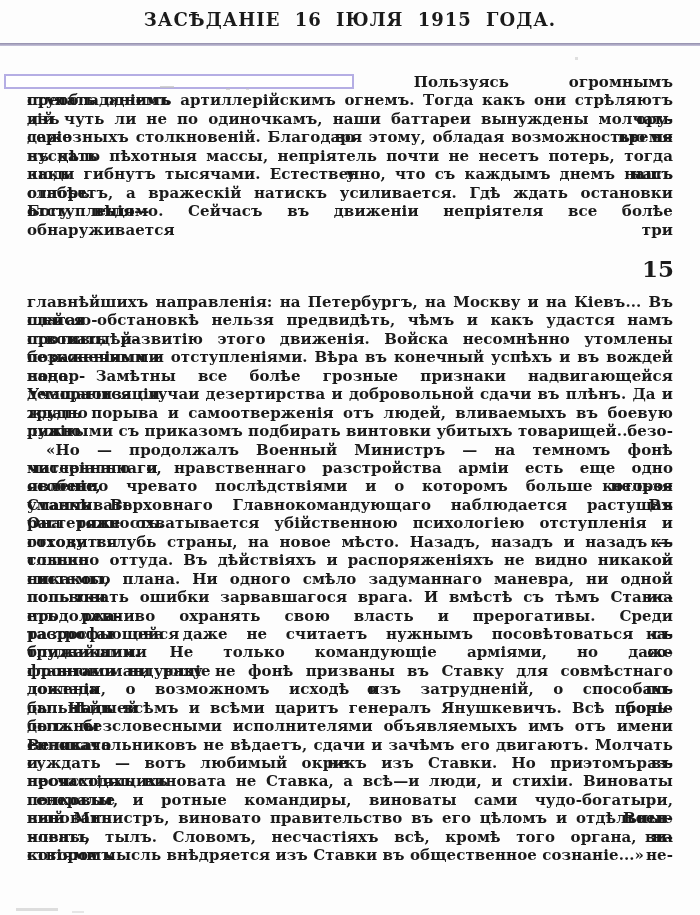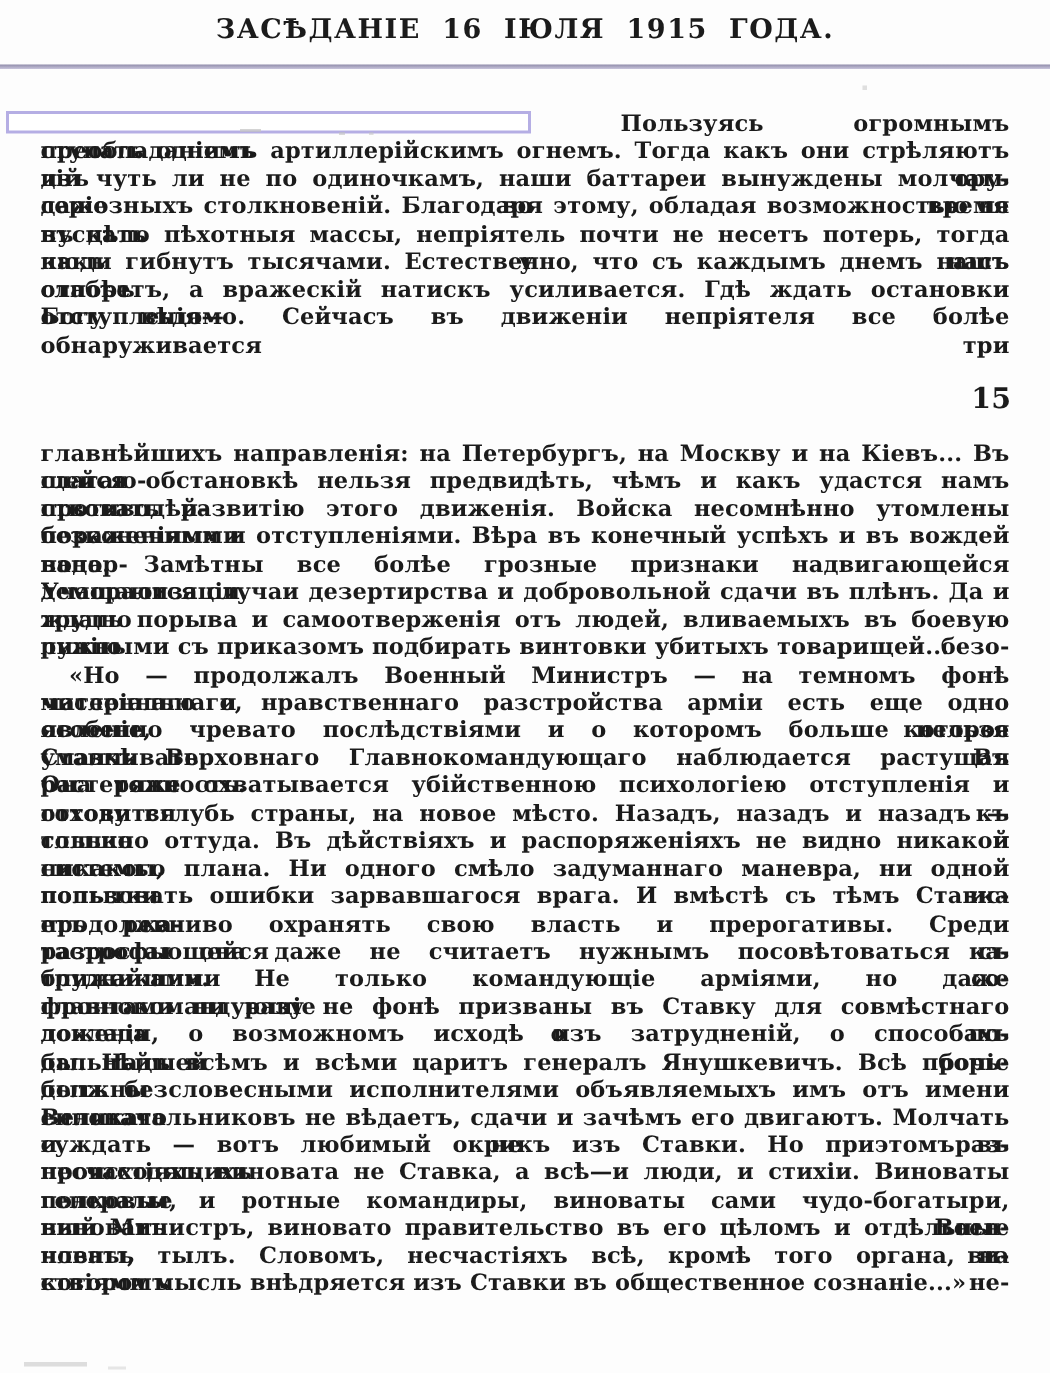--- a/index.html
+++ b/index.html
@@ -49,21 +49,21 @@
     box-sizing: border-box;
     width: 350px; height: 15px;
     margin-left: -23px;
     background: #ffffff;
     border: 2px solid #b5aee4;
     vertical-align: -2px;
   }
 
   .pagenum {
     position: absolute; top: 255px; right: 26px;
-    font-size: 19px; font-weight: bold;
+    font-size: 23px; font-weight: bold;
   }
 
   .artifact { position: absolute; background: #c2c2c2; }
   .a1 { left: 160px; top: 86px; width: 14px; height: 2px; opacity: .7; }
   .a2 { left: 226px; top: 88px; width: 4px;  height: 2px; opacity: .6; }
   .a3 { left: 246px; top: 88px; width: 3px;  height: 2px; opacity: .5; }
   .a4 { left: 575px; top: 57px; width: 3px;  height: 3px; opacity: .5; }
   .a5 { left: 16px;  top: 908px; width: 42px; height: 3px; opacity: .55; }
   .a6 { left: 72px;  top: 911px; width: 12px; height: 2px; opacity: .4; }
 </style>

